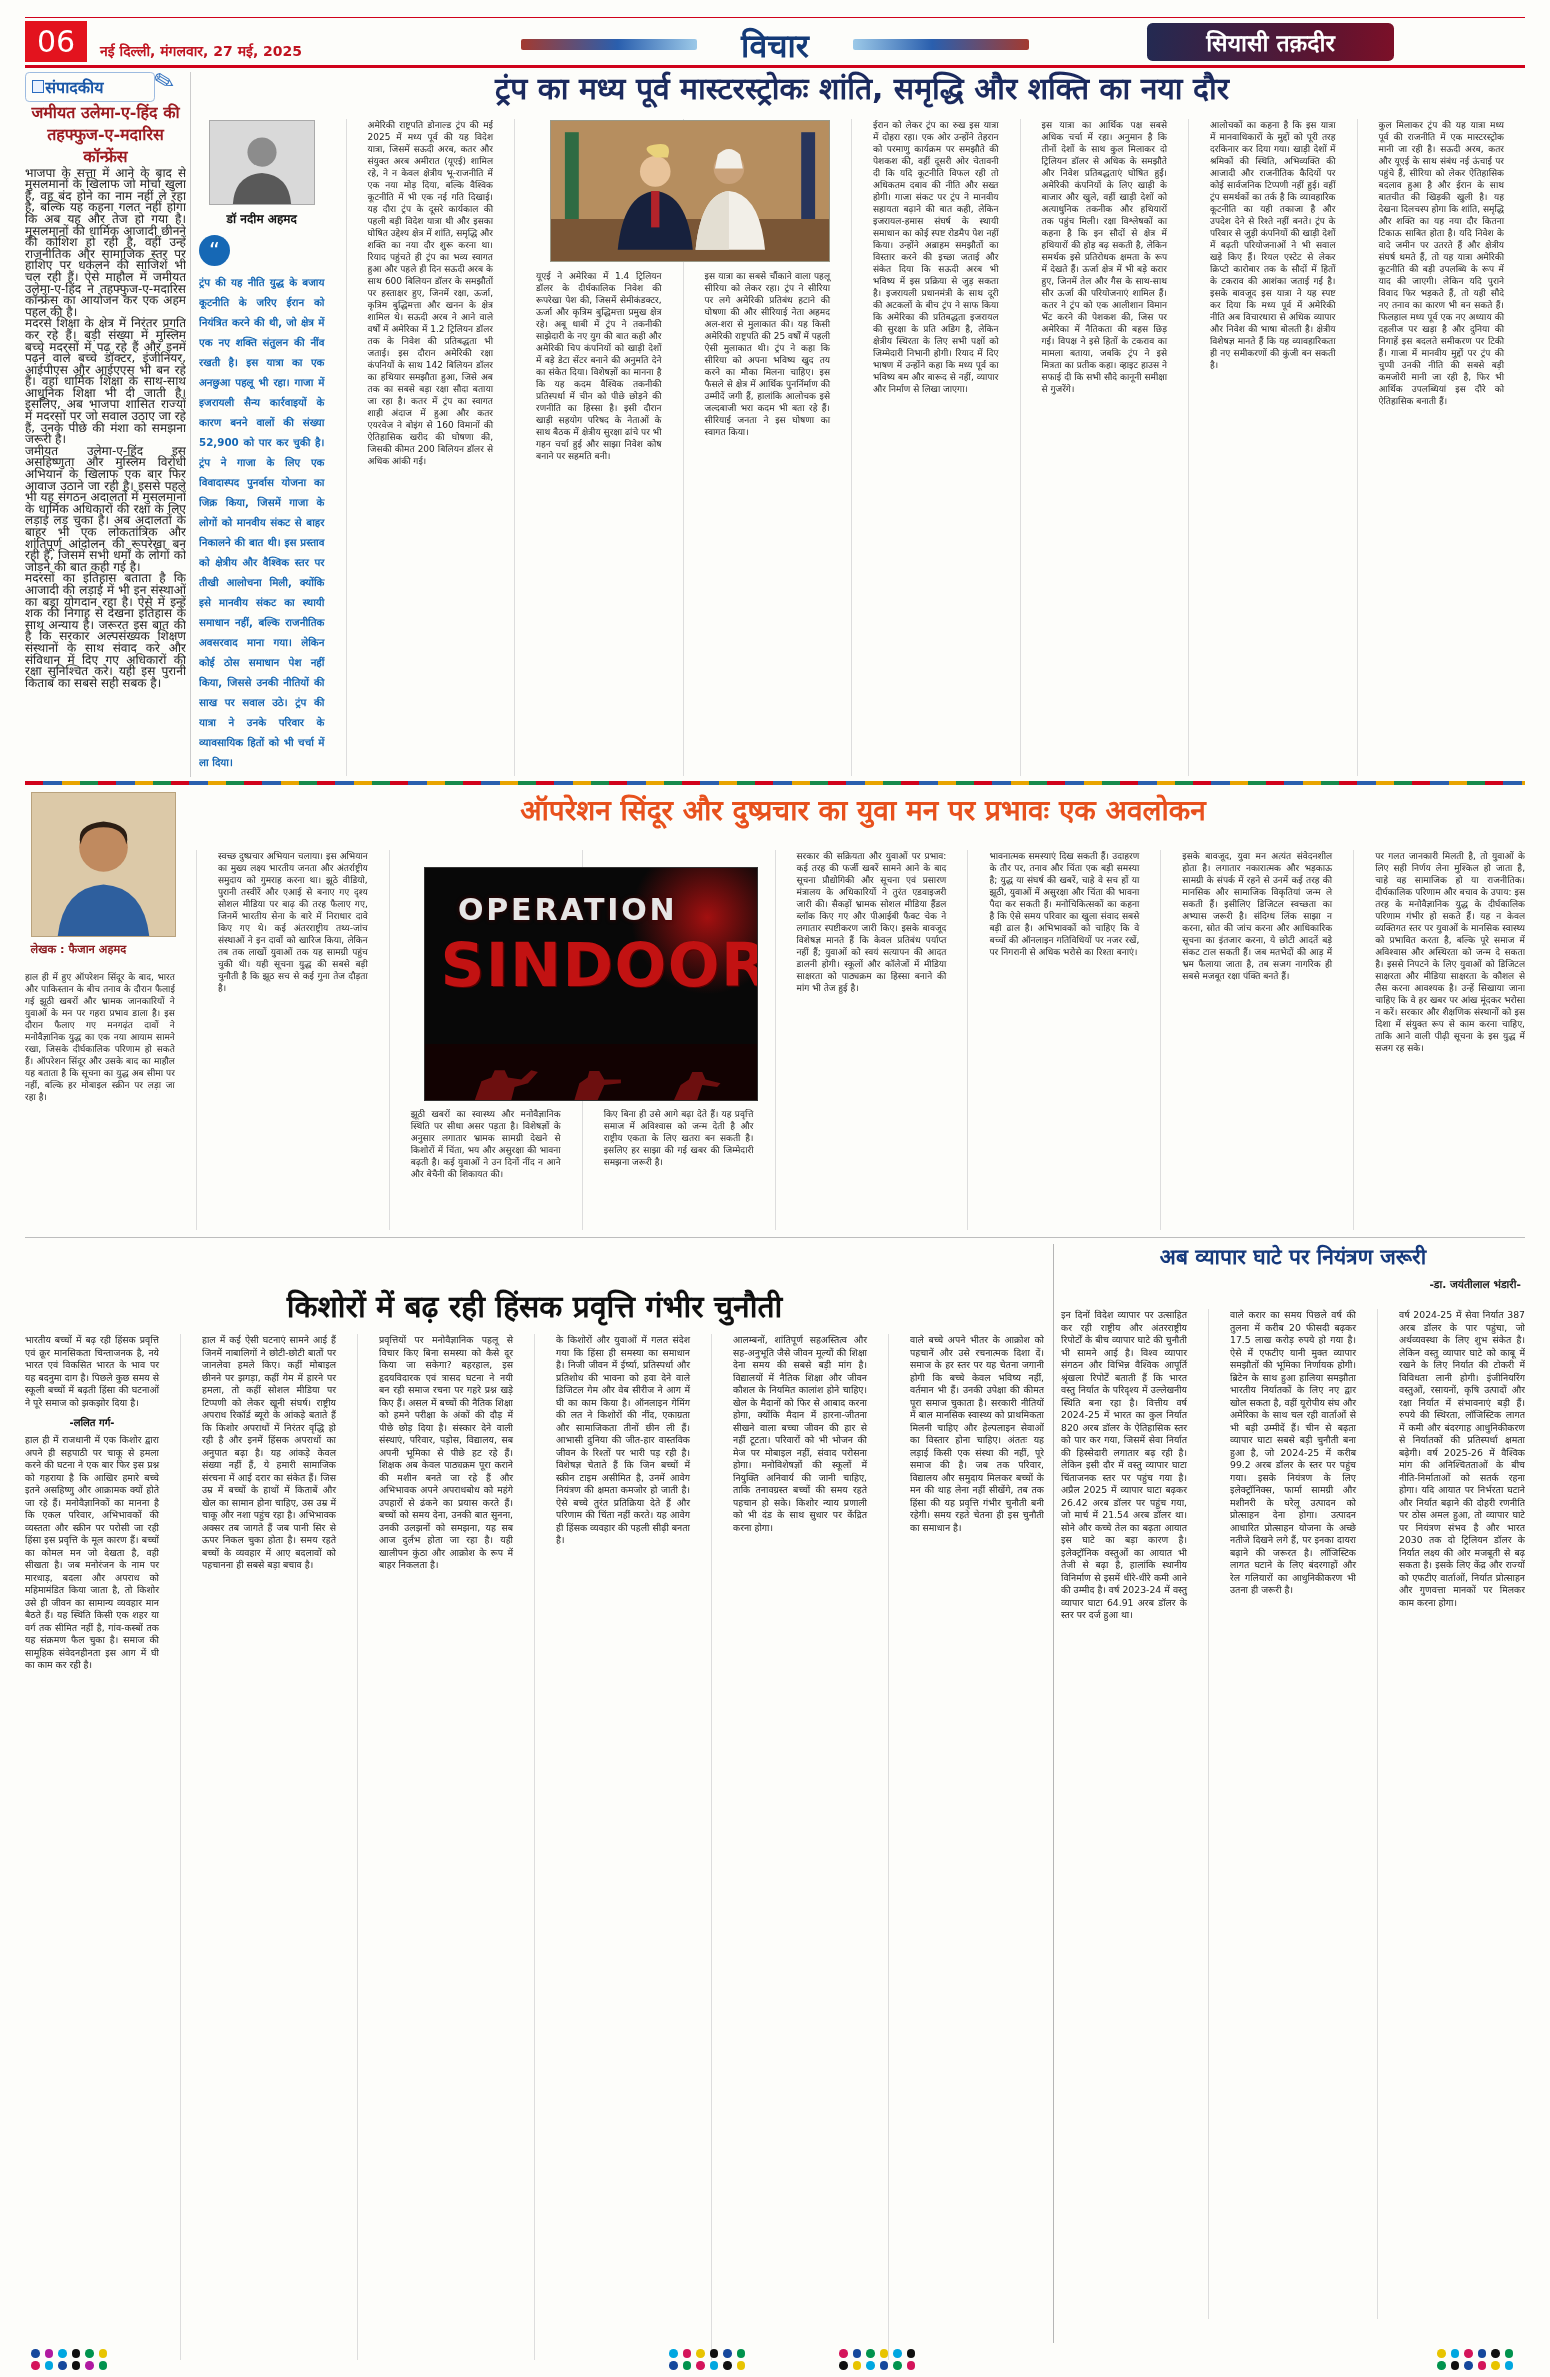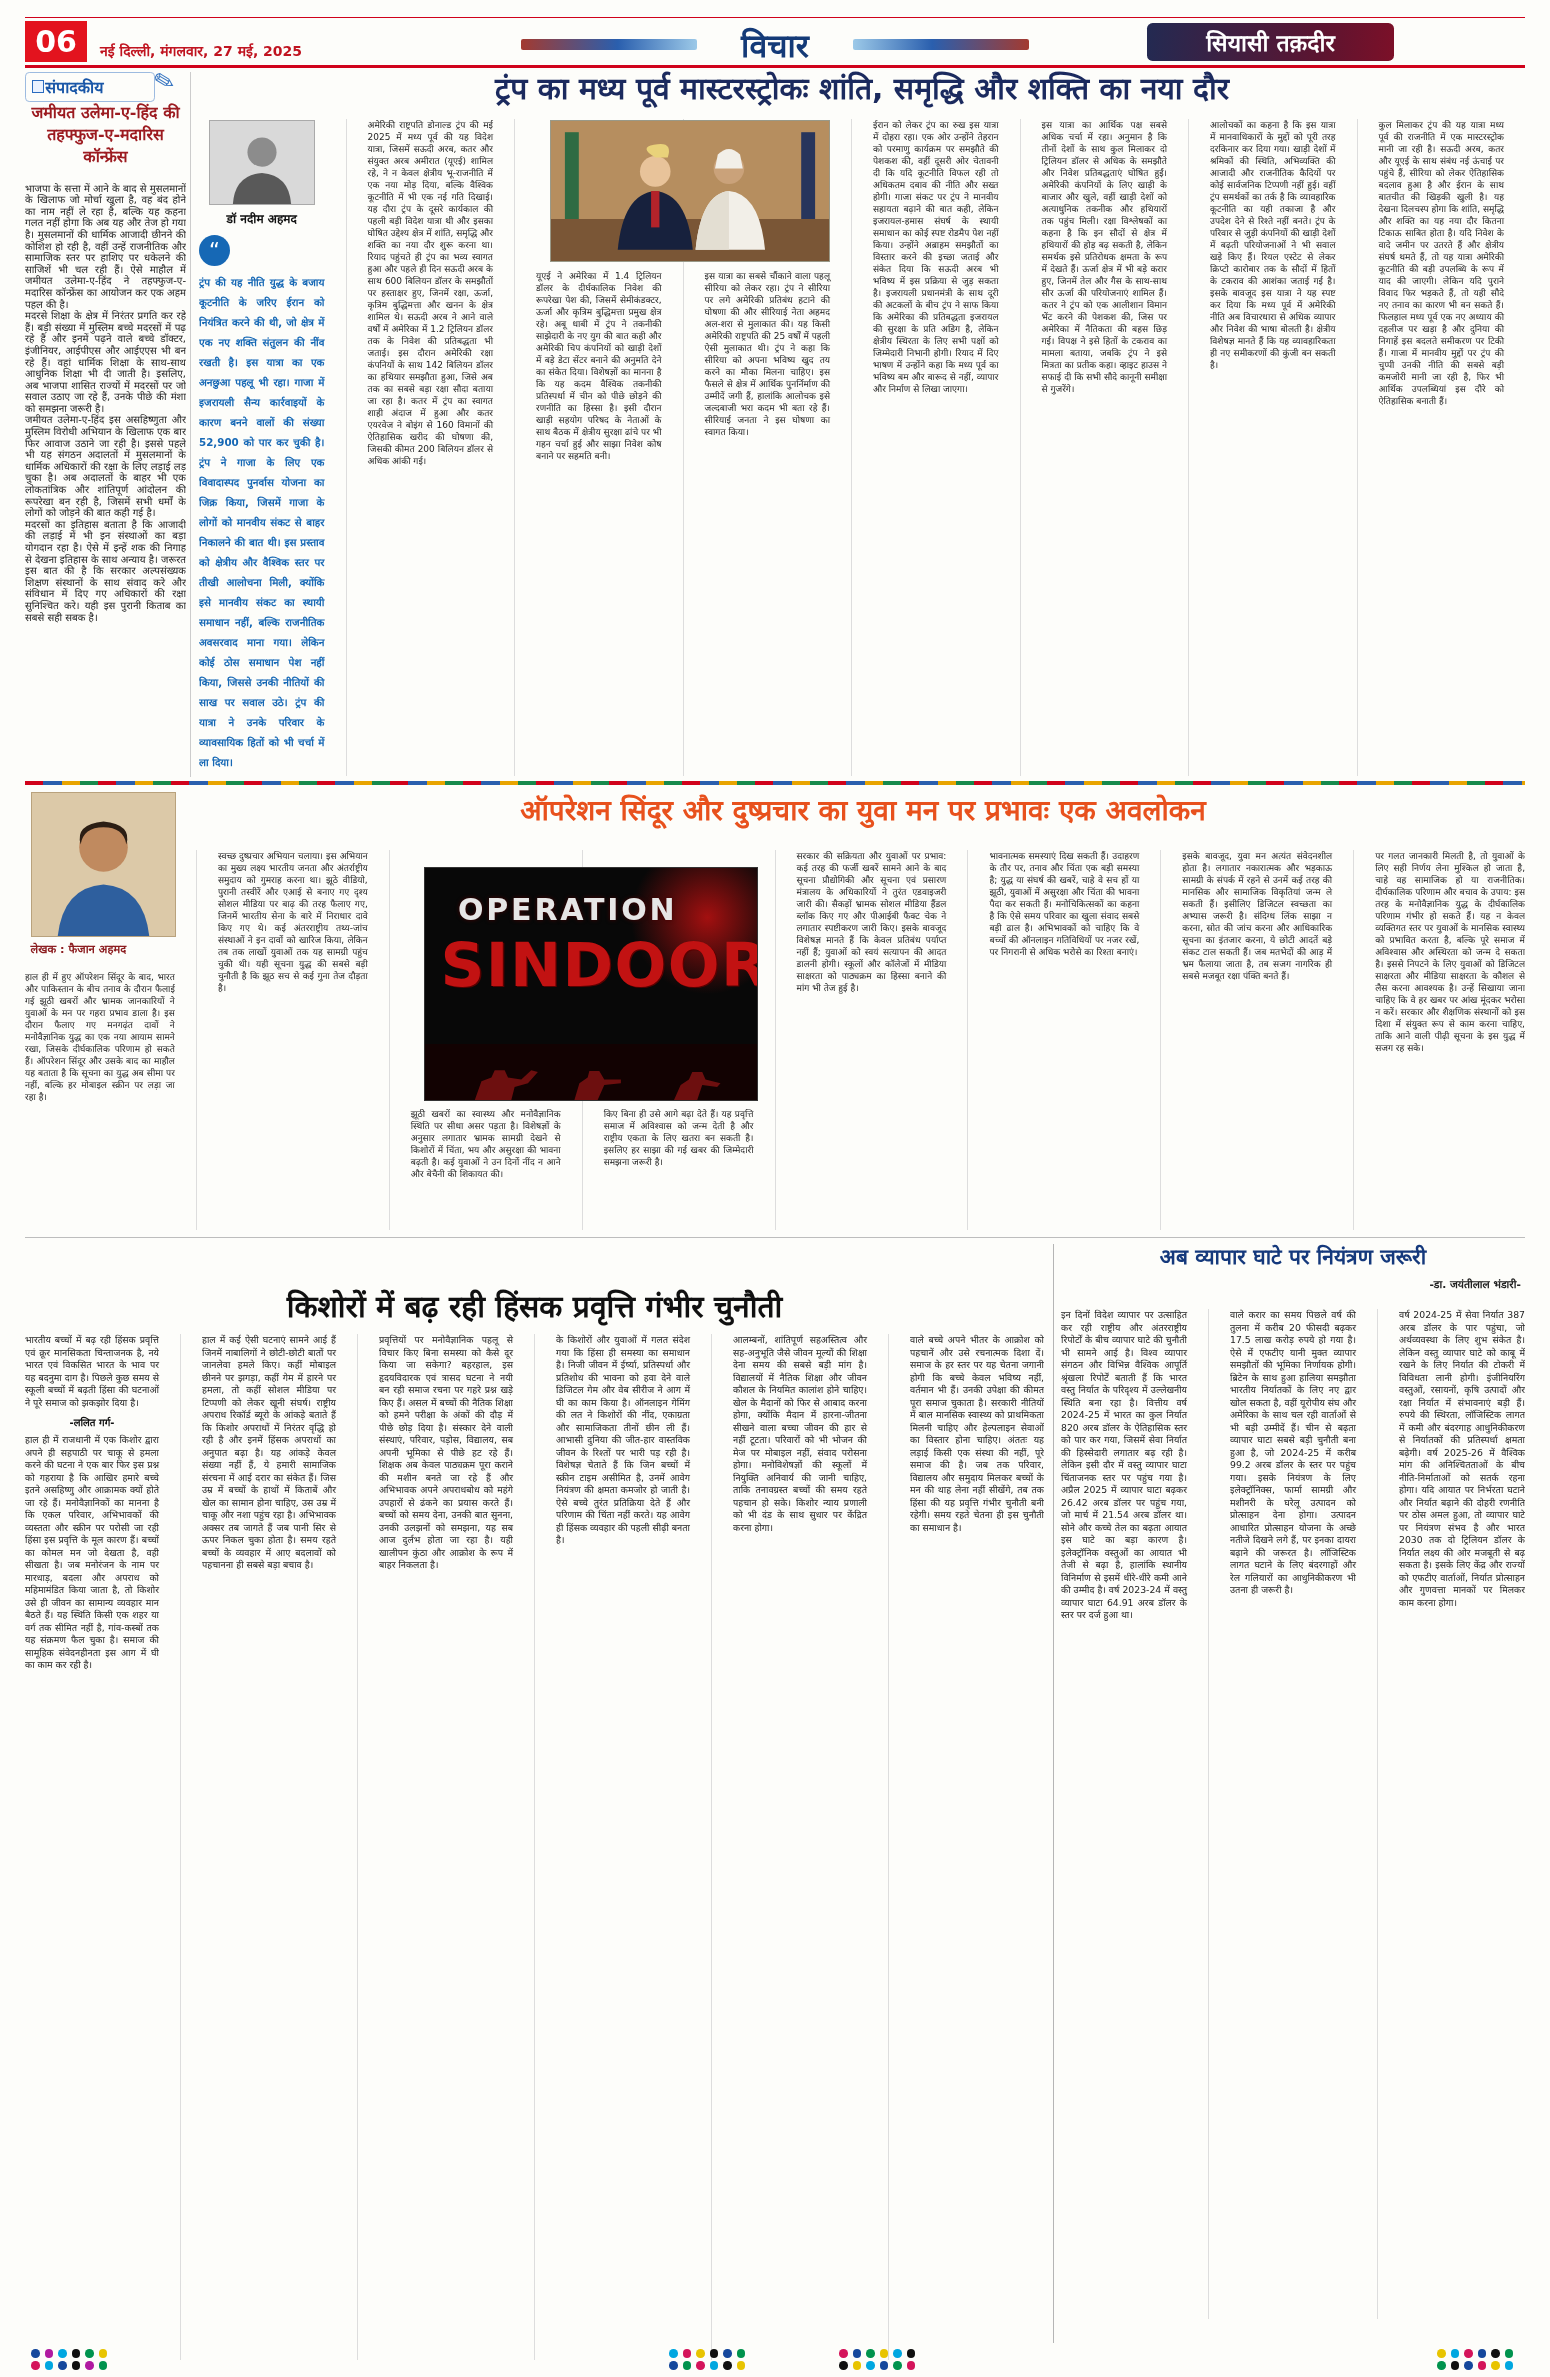--- a/index.html
+++ b/index.html
@@ -4,21 +4,21 @@
 <style>
   *{margin:0;padding:0;box-sizing:border-box}
   html,body{background:#9a9a9a}
   .page{position:relative;width:1550px;height:2377px;background:#fdfdfa;
         font-family:"DejaVu Sans","Liberation Sans",sans-serif;color:#1b1b1b;overflow:hidden;margin:0 auto}
   .abs{position:absolute}
 
   
   .topline{left:25px;right:25px;top:17px;height:1.4px;background:#d0021b}
   .pgnum{left:25px;top:21px;width:62px;height:41px;background:#e3131e;color:#fff;
-         font-size:30px;font-weight:bold;display:flex;align-items:center;justify-content:center}
+         font-size:30px;font-weight:normal;display:flex;align-items:center;justify-content:center}
   .date{left:100px;top:41px;font-size:14px;font-weight:bold;color:#c01420;white-space:nowrap}
   .section-name{left:0;right:0;top:22.5px;text-align:center;font-size:32px;font-weight:bold;color:#143a77;pointer-events:none}
   .bar{top:39px;width:176px;height:11.3px;border-radius:2.1px}
   .bar.l{left:521px;background:linear-gradient(90deg,#a33a30,#2a5fae 55%,#9cc9e8)}
   .bar.r{right:521px;background:linear-gradient(270deg,#a33a30,#2a5fae 55%,#9cc9e8)}
   .paper{left:1147px;top:22.5px;width:247px;height:38px;border-radius:5.6px;
          background:linear-gradient(95deg,#232a52,#5c1430 70%,#7c1028);
          color:#fff;font-size:23px;font-weight:bold;display:flex;align-items:center;justify-content:center}
   .mainrule{left:25px;right:25px;top:65px;height:2.8px;background:#d0021b}
 
@@ -31,21 +31,21 @@
   .col:last-child{padding-right:0}
 
   
   .edt{left:25px;top:72px;width:161px;height:706px;overflow:hidden}
   .edt-label{position:relative;display:flex;align-items:center;gap:1px;border:1.4px solid #9dbbe0;
              border-radius:4.2px;padding:2.8px 5.6px;width:130px}
   .edt-sq{width:12.7px;height:12.7px;border:1.4px solid #2a6bbf;background:#eaf2ff}
   .edt-label b{color:#1a57a8;font-weight:bold;font-size:16px}
   .quill{position:absolute;right:-21px;top:-5.6px;font-size:25px;color:#3a77c2;transform:rotate(-14deg)}
   .edt-head{text-align:center;color:#9c1b20;font-weight:bold;font-size:16px;line-height:22px}
-  .edt-body{margin-top:15px;font-size:10px;line-height:11.6px}
+  .edt-body{margin-top:0;font-size:12px;line-height:11.6px}
 
   .vline1{left:190px;top:72px;width:0.7px;height:705px;background:#ccc}
 
   
   .lead{left:199px;top:70px;width:1326px;height:709px;overflow:hidden}
   .lead-head{text-align:center;font-size:30px;line-height:37px;font-weight:bold;color:#1b2a5e}
   .lead-body{position:absolute;top:49px;left:0;right:0;bottom:2.8px}
   .pt-lead{padding-top:151px}
   .author-photo{width:106px;height:85px;margin:1.4px auto 4.2px;background:linear-gradient(180deg,#e3e3e3,#c2c2c2);
                 display:block;border:0.7px solid #aaa}

